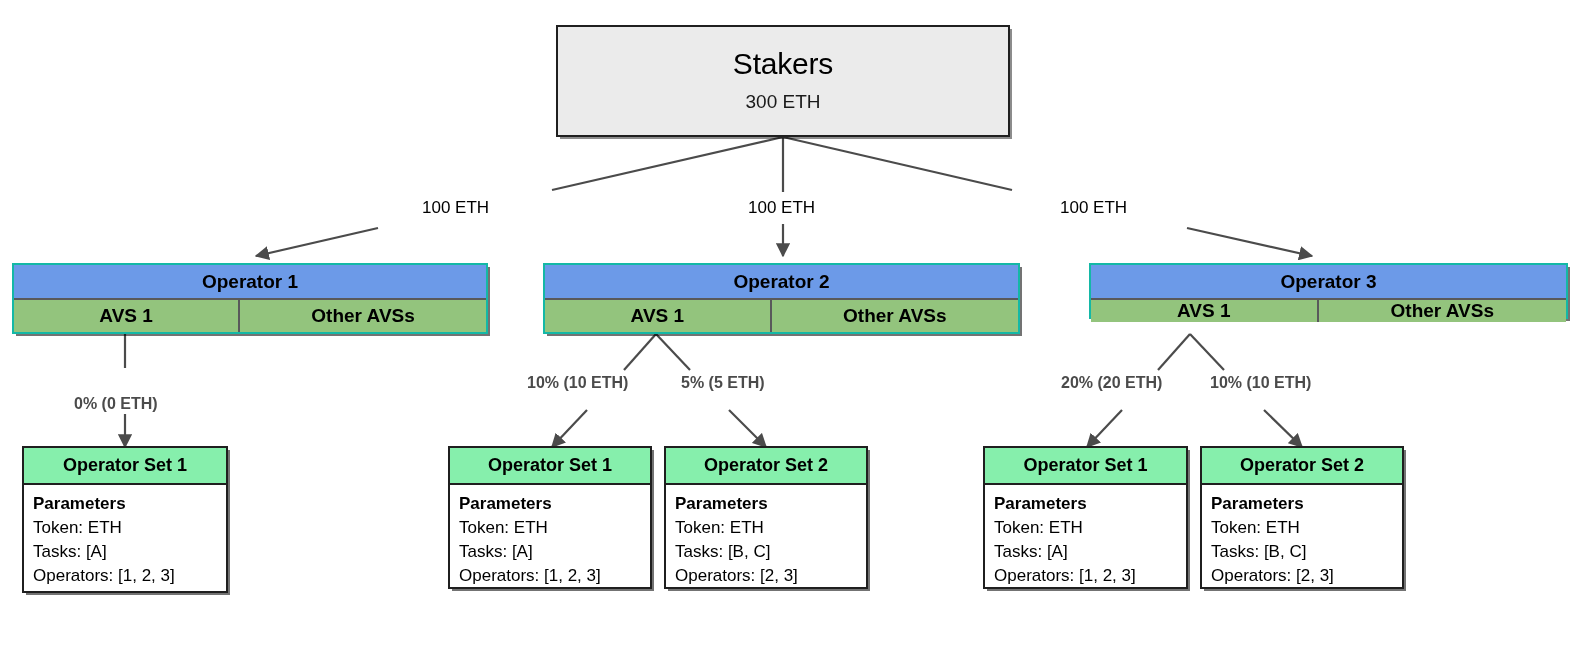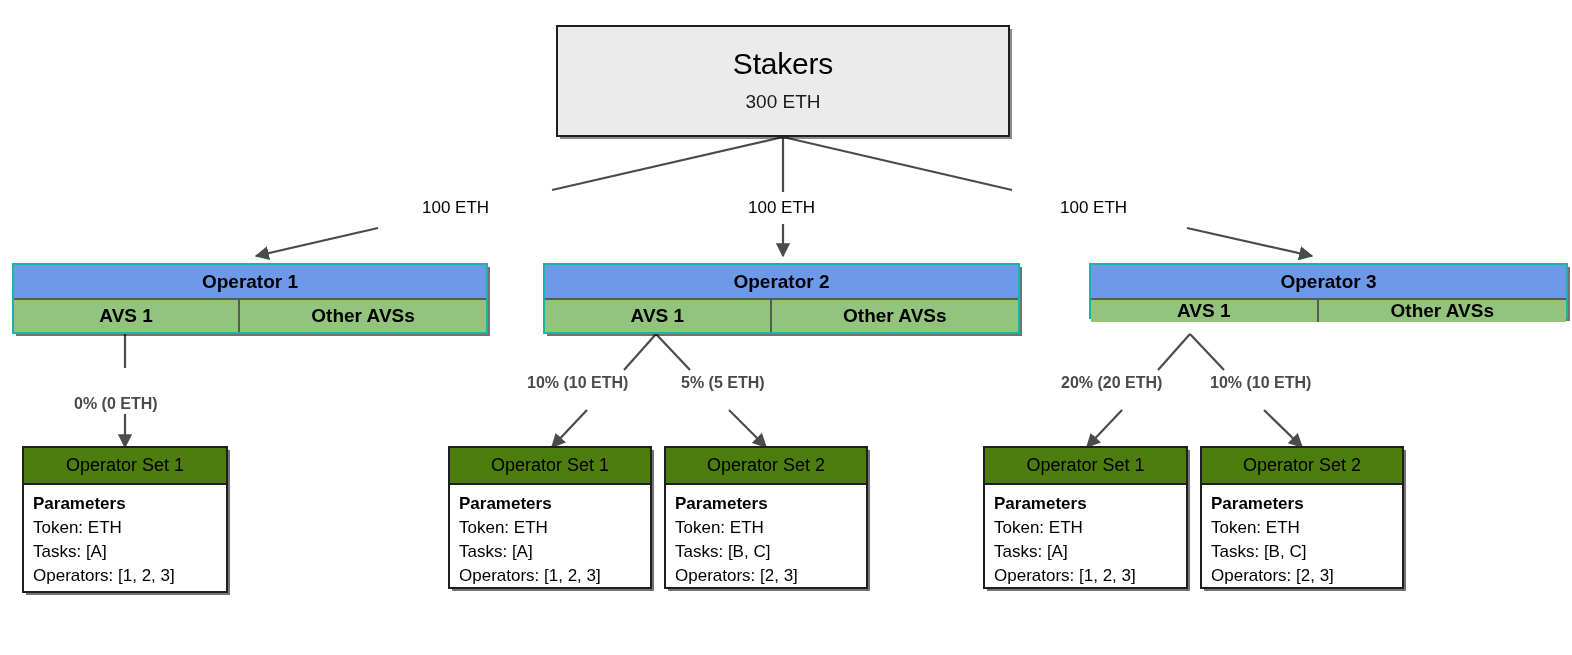--- a/index.html
+++ b/index.html
@@ -101,26 +101,26 @@
 
   
   .opset {
     display: flex;
     flex-direction: column;
     background: #ffffff;
     border: 2px solid #1f1f1f;
   }
   .opset-head {
     flex: 0 0 35px;
-    background: #4d7c0f;
+    background: #86efac;
     display: flex;
     align-items: center;
     justify-content: center;
     font-size: 18px;
-    font-weight: normal;
+    font-weight: bold;
     color: #000000;
     border-bottom: 2px solid #1f1f1f;
   }
   .opset-body {
     flex: 1 1 auto;
     padding: 7px 8px 2px 9px;
     display: flex;
     flex-direction: column;
     justify-content: flex-start;
   }

